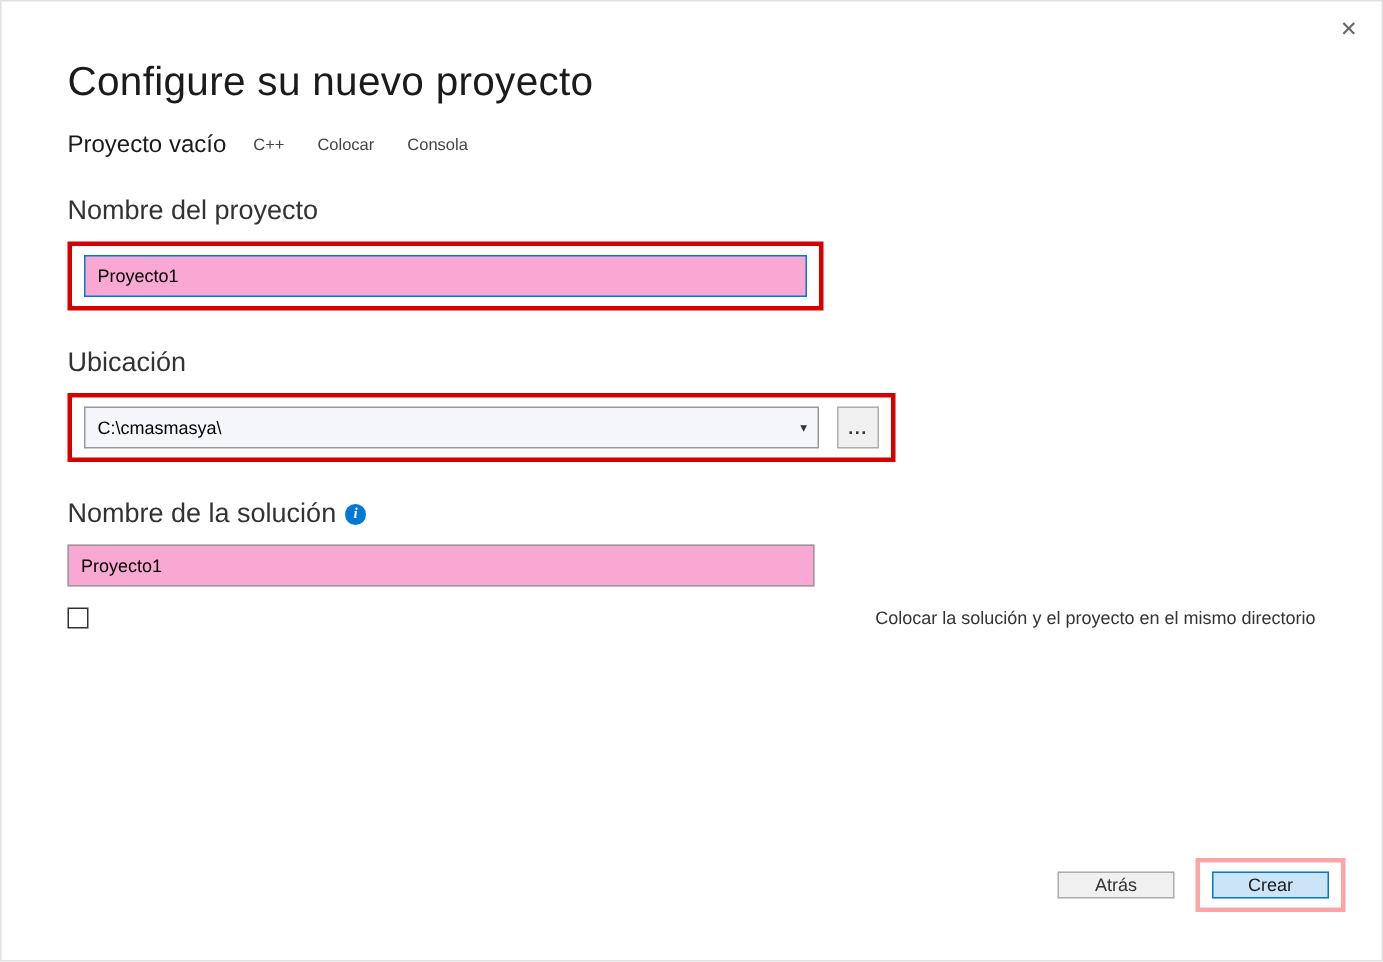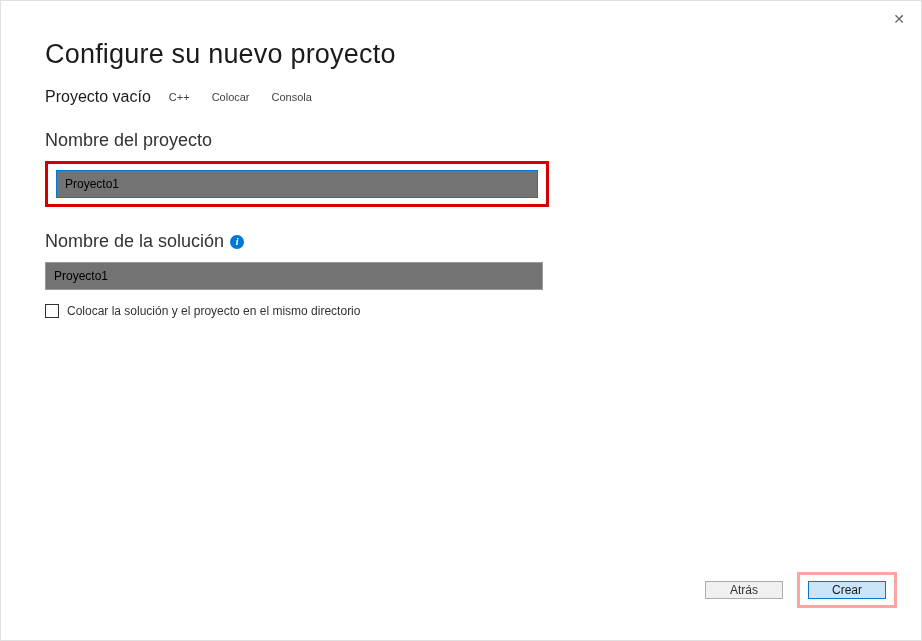--- a/index.html
+++ b/index.html
@@ -83,21 +83,21 @@
       border: 3px solid #d40000;
       padding: 6px 8px;
       display: inline-block;
     }
     .text-input {
       height: 28px;
       border: 1px solid #999;
       padding: 0 8px;
       font-size: 12px;
       font-family: inherit;
-      background: #737373;
+      background: #f9a8d4;
       outline: none;
     }
     .text-input.blue-border {
       border: 1px solid #0078d4;
     }
     .text-input.soft-bg {
       background: #f4f6fb;
     }
     .project-name-wrap .text-input {
       width: 482px;
@@ -137,20 +137,21 @@
       color: #333;
     }
     .solution-name-input {
       width: 498px;
     }
     .checkbox-row {
       margin-top: 14px;
       display: flex;
       align-items: center;
       gap: 8px;
+      justify-content: space-between;
     }
     .checkbox-box {
       width: 14px;
       height: 14px;
       border: 1px solid #333;
       background: #fff;
       cursor: pointer;
     }
     .checkbox-label {
       font-size: 12px;
@@ -202,20 +203,32 @@
     <span class="tag">Consola</span>
   </div>
 
   <div class="field-group">
     <label class="field-label">Nombre del proyecto</label>
     <div class="highlight-box project-name-wrap">
       <input type="text" class="text-input blue-border" value="Proyecto1" style="">
     </div>
   </div>
 
+  <div class="field-group">
+    <label class="field-label">Ubicación</label>
+    <div class="highlight-box">
+      <div class="location-wrap">
+        <div class="location-combo">
+          <input type="text" class="text-input soft-bg" value="C:\cmasmasya\" style="">
+          <span class="dropdown-caret">▾</span>
+        </div>
+        <button class="browse-btn">...</button>
+      </div>
+    </div>
+  </div>
 
   <div class="field-group">
     <div class="label-row">
       <label class="field-label" style="margin-bottom:0">Nombre de la solución</label>
       <span class="info-icon">i</span>
     </div>
     <input type="text" class="text-input solution-name-input" value="Proyecto1" style="">
   </div>
 
   <div class="checkbox-row">

